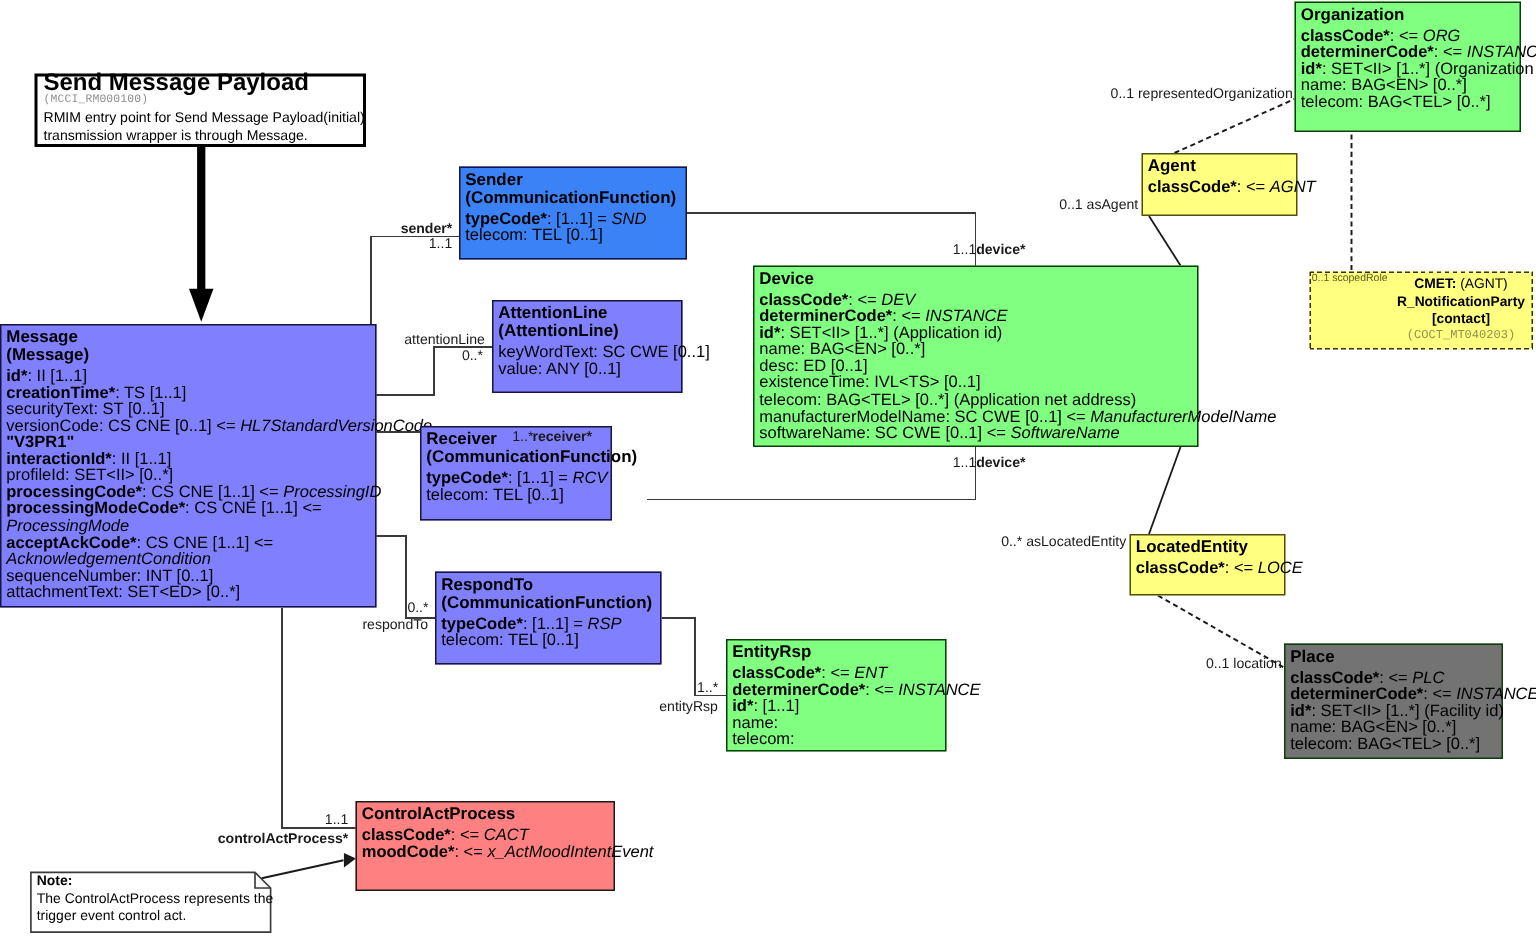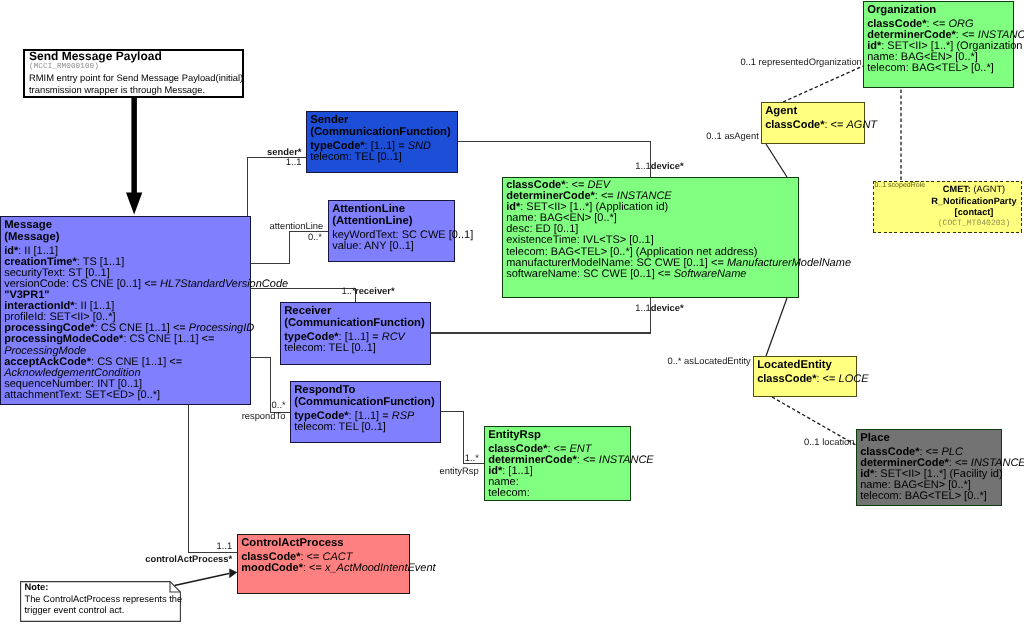--- a/index.html
+++ b/index.html
@@ -17,21 +17,21 @@
   .cname{font-weight:bold;font-size:11.3px;line-height:11.7px;white-space:nowrap;margin-top:3.3px;}
   .csub{font-weight:bold;font-size:11.3px;line-height:11.7px;white-space:nowrap;}
   .cattrs{font-size:11px;line-height:11.1px;margin-top:2.0px;}
   .arow{white-space:nowrap;}
   .ab{font-weight:bold;}
   .an{}
   .ai{font-style:italic;}
 
   .entry{position:absolute;box-sizing:border-box;border:2px solid #000;background:#ffffff;}
   .entry>div{position:absolute;left:4px;white-space:nowrap;}
-  .entry .etitle{font-weight:bold;font-size:12px;line-height:12px;top:-0.8px;}
+  .entry .etitle{font-weight:bold;font-size:16px;line-height:12px;top:-0.8px;}
   .entry .ecode{font-family:"Liberation Mono",monospace;font-size:7.6px;line-height:9px;color:#8e8e8e;letter-spacing:0.1px;top:11.9px;}
   .entry .eline1{font-size:9.4px;line-height:11px;top:21.3px;}
   .entry .eline2{font-size:9.4px;line-height:11px;top:32.7px;}
 
   .cmet{position:absolute;box-sizing:border-box;
         background:#ffff80;
         background-image:
           repeating-linear-gradient(to right,#33330a 0 3.1px,transparent 3.1px 5.3px),
           repeating-linear-gradient(to right,#33330a 0 3.1px,transparent 3.1px 5.3px),
           repeating-linear-gradient(to bottom,#33330a 0 3.1px,transparent 3.1px 5.3px),
@@ -108,53 +108,54 @@
       <div class="arow"><span class="an">profileId: SET&lt;II&gt; [0..*]</span></div>
       <div class="arow"><span class="ab">processingCode*</span><span class="an">: CS CNE [1..1] &lt;= </span><span class="ai">ProcessingID</span></div>
       <div class="arow"><span class="ab">processingModeCode*</span><span class="an">: CS CNE [1..1] &lt;= </span></div>
       <div class="arow"><span class="ai">ProcessingMode</span></div>
       <div class="arow"><span class="ab">acceptAckCode*</span><span class="an">: CS CNE [1..1] &lt;= </span></div>
       <div class="arow"><span class="ai">AcknowledgementCondition</span></div>
       <div class="arow"><span class="an">sequenceNumber: INT [0..1]</span></div>
       <div class="arow"><span class="an">attachmentText: SET&lt;ED&gt; [0..*]</span></div>
     </div>
   </div>
-  <div class="cls" style="left:306px;top:111px;width:152px;height:62px;background:#1d4ed8;border-color:#15153f">
+  <div class="cls" style="left:306px;top:111px;width:152px;height:62px;background:#3b82f6;border-color:#15153f">
     <div class="cname">Sender</div>
     <div class="csub">(CommunicationFunction)</div>
     <div class="cattrs">
       <div class="arow"><span class="ab">typeCode*</span><span class="an">: [1..1] = </span><span class="ai">SND</span></div>
       <div class="arow"><span class="an">telecom: TEL [0..1]</span></div>
     </div>
   </div>
   <div class="cls" style="left:328px;top:200px;width:127px;height:62px;background:#8080ff;border-color:#15153f">
     <div class="cname">AttentionLine</div>
     <div class="csub">(AttentionLine)</div>
     <div class="cattrs">
       <div class="arow"><span class="an">keyWordText: SC CWE [0..1]</span></div>
       <div class="arow"><span class="an">value: ANY [0..1]</span></div>
     </div>
   </div>
-  <div class="cls" style="left:280px;top:302px;width:151px;height:63px;background:#8080ff;border-color:#15153f">
+  <div class="cls" style="left:280px;top:284px;width:128px;height:63px;background:#8080ff;border-color:#15153f">
     <div class="cname">Receiver</div>
     <div class="csub">(CommunicationFunction)</div>
     <div class="cattrs">
       <div class="arow"><span class="ab">typeCode*</span><span class="an">: [1..1] = </span><span class="ai">RCV</span></div>
       <div class="arow"><span class="an">telecom: TEL [0..1]</span></div>
     </div>
   </div>
   <div class="cls" style="left:290px;top:381px;width:151px;height:62px;background:#8080ff;border-color:#15153f">
     <div class="cname">RespondTo</div>
     <div class="csub">(CommunicationFunction)</div>
     <div class="cattrs">
       <div class="arow"><span class="ab">typeCode*</span><span class="an">: [1..1] = </span><span class="ai">RSP</span></div>
       <div class="arow"><span class="an">telecom: TEL [0..1]</span></div>
     </div>
   </div>
   <div class="cls" style="left:502px;top:177px;width:297px;height:121px;background:#80ff80;border-color:#0d3d0d">
+    <div class="cname">Device</div>
     <div class="cattrs">
       <div class="arow"><span class="ab">classCode*</span><span class="an">: &lt;= </span><span class="ai">DEV</span></div>
       <div class="arow"><span class="ab">determinerCode*</span><span class="an">: &lt;= </span><span class="ai">INSTANCE</span></div>
       <div class="arow"><span class="ab">id*</span><span class="an">: SET&lt;II&gt; [1..*] (Application id)</span></div>
       <div class="arow"><span class="an">name: BAG&lt;EN&gt; [0..*]</span></div>
       <div class="arow"><span class="an">desc: ED [0..1]</span></div>
       <div class="arow"><span class="an">existenceTime: IVL&lt;TS&gt; [0..1]</span></div>
       <div class="arow"><span class="an">telecom: BAG&lt;TEL&gt; [0..*] (Application net address)</span></div>
       <div class="arow"><span class="an">manufacturerModelName: SC CWE [0..1] &lt;= </span><span class="ai">ManufacturerModelName</span></div>
       <div class="arow"><span class="an">softwareName: SC CWE [0..1] &lt;= </span><span class="ai">SoftwareName</span></div>

